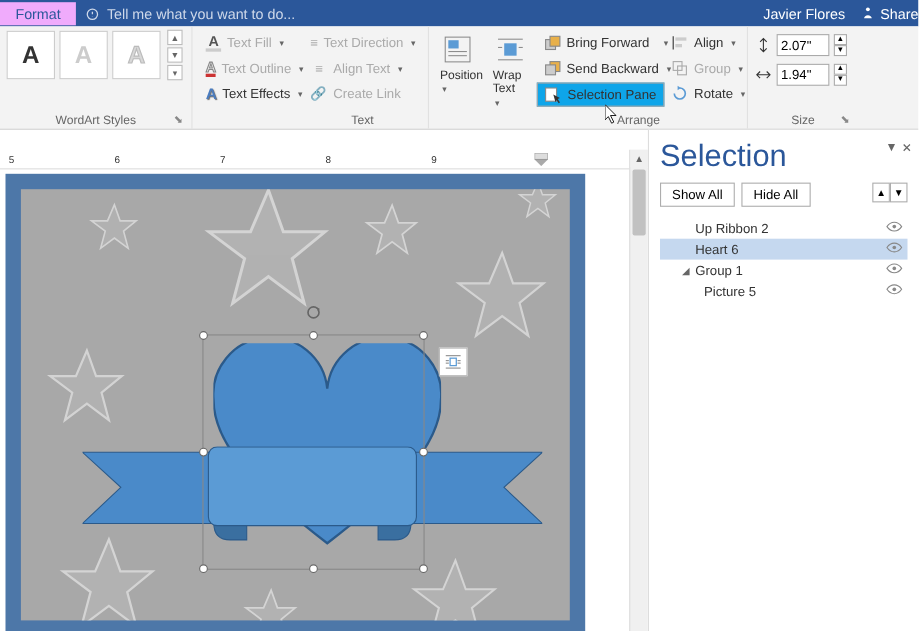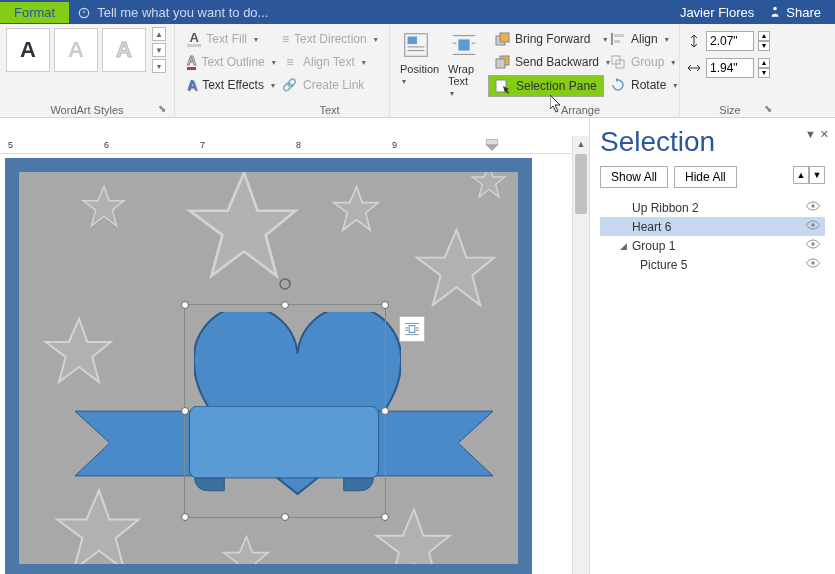--- a/index.html
+++ b/index.html
@@ -1,32 +1,32 @@
 <!DOCTYPE html>
 <html><head>
 <meta charset="utf-8">
 <style>
 *{margin:0;padding:0;box-sizing:border-box;font-family:"Segoe UI",Arial,sans-serif}
 body{width:835px;height:574px;overflow:hidden;background:#fff;font-size:12px}
 .titlebar{height:24px;background:#2b579a;display:flex;align-items:center;color:#fff}
-.tab-format{background:#84cc16;color:#2b579a;padding:3px 14px;font-size:13px}
+.tab-format{background:#f0abfc;color:#2b579a;padding:3px 14px;font-size:13px}
 .tell-me{display:flex;align-items:flex-end;margin-left:8px;gap:6px;color:#cfd9ea;font-size:13px}
-.titlebar-right{margin-left:auto;display:flex;align-items:center;gap:14px;padding-right:14px;font-size:13px}
+.titlebar-right{margin-left:auto;display:flex;align-items:center;gap:14px;font-size:13px}
 .ribbon{height:94px;background:#f3f3f3;border-bottom:1px solid #d4d4d4;display:flex;position:relative}
 .grp{border-right:1px solid #e1e1e1;display:flex;flex-direction:column;padding:3px 6px 1px;position:relative}
 .grp-label{position:absolute;bottom:1px;left:0;right:0;text-align:center;font-size:11px;color:#666}
 .grp-dlg{position:absolute;bottom:2px;right:4px;width:12px;height:12px;font-size:10px;color:#888;cursor:pointer}
 .wa-gallery{display:flex;gap:4px;align-items:center}
 .wa-item{width:44px;height:44px;background:#fff;border:1px solid #ccc;display:flex;align-items:center;justify-content:center;font-size:22px;font-weight:bold}
 .wa-nav{display:flex;flex-direction:column;gap:2px;margin-left:2px}
 .wa-nav span{width:14px;height:14px;border:1px solid #bbb;background:#fff;display:flex;align-items:center;justify-content:center;font-size:8px;color:#666}
 .stack{display:flex;flex-direction:column;gap:3px;padding-top:2px}
 .btn{display:flex;align-items:center;gap:5px;padding:2px 6px;color:#333;font-size:12px;white-space:nowrap}
 .btn.disabled{color:#aaa}
-.btn.selected{border:1px solid #a6a6a6;background:#84cc16}
+.btn.selected{border:1px solid #a6a6a6;background:#0ea5e9}
 .ico{width:16px;height:16px;display:inline-flex;align-items:center;justify-content:center}
 .dd{font-size:8px;color:#666;margin-left:2px}
 .vbtn{display:flex;flex-direction:column;align-items:flex-start;padding:2px 4px;gap:2px;font-size:11px;color:#333}
 .vbtn .ico{width:32px;height:32px}
 .size-row{display:flex;align-items:center;gap:4px;margin:2px 0}
 .size-input{width:48px;height:20px;border:1px solid #aaa;background:#fff;padding:0 3px;font-size:12px}
 .spin{display:flex;flex-direction:column}
 .spin span{width:12px;height:10px;border:1px solid #aaa;background:#fff;font-size:7px;text-align:center;line-height:8px}
 .ruler{height:18px;background:#fff;border-bottom:1px solid #ddd;display:flex;align-items:center;font-size:9px;color:#333;position:relative;overflow:hidden}
 .ruler-seg{position:absolute}

